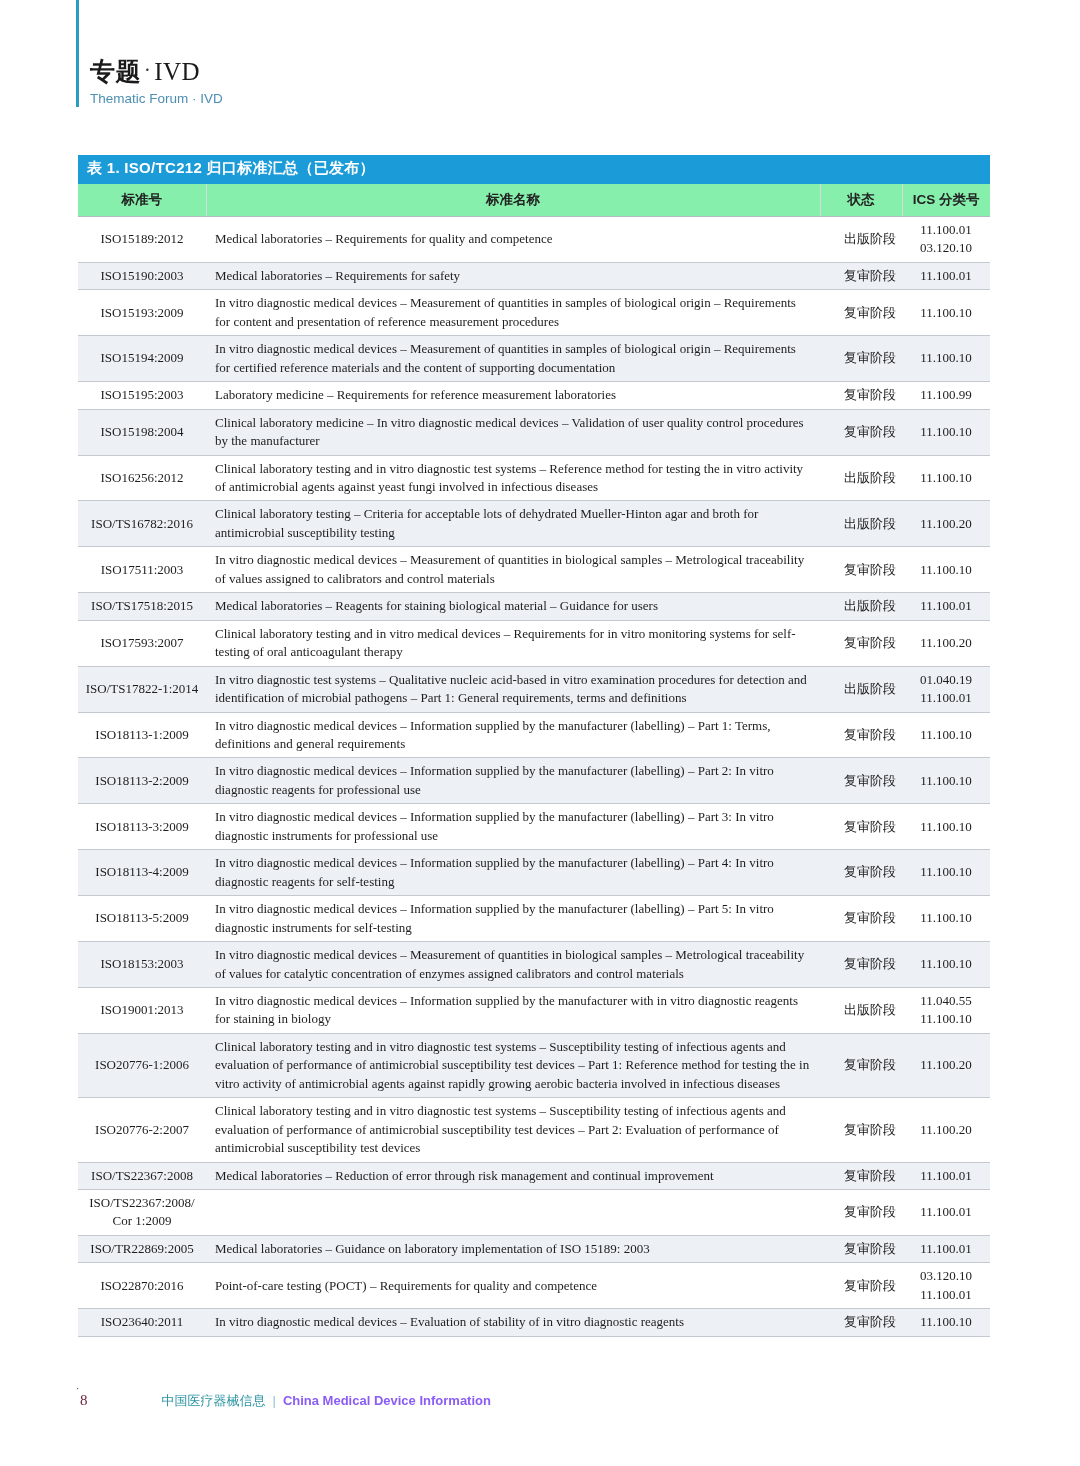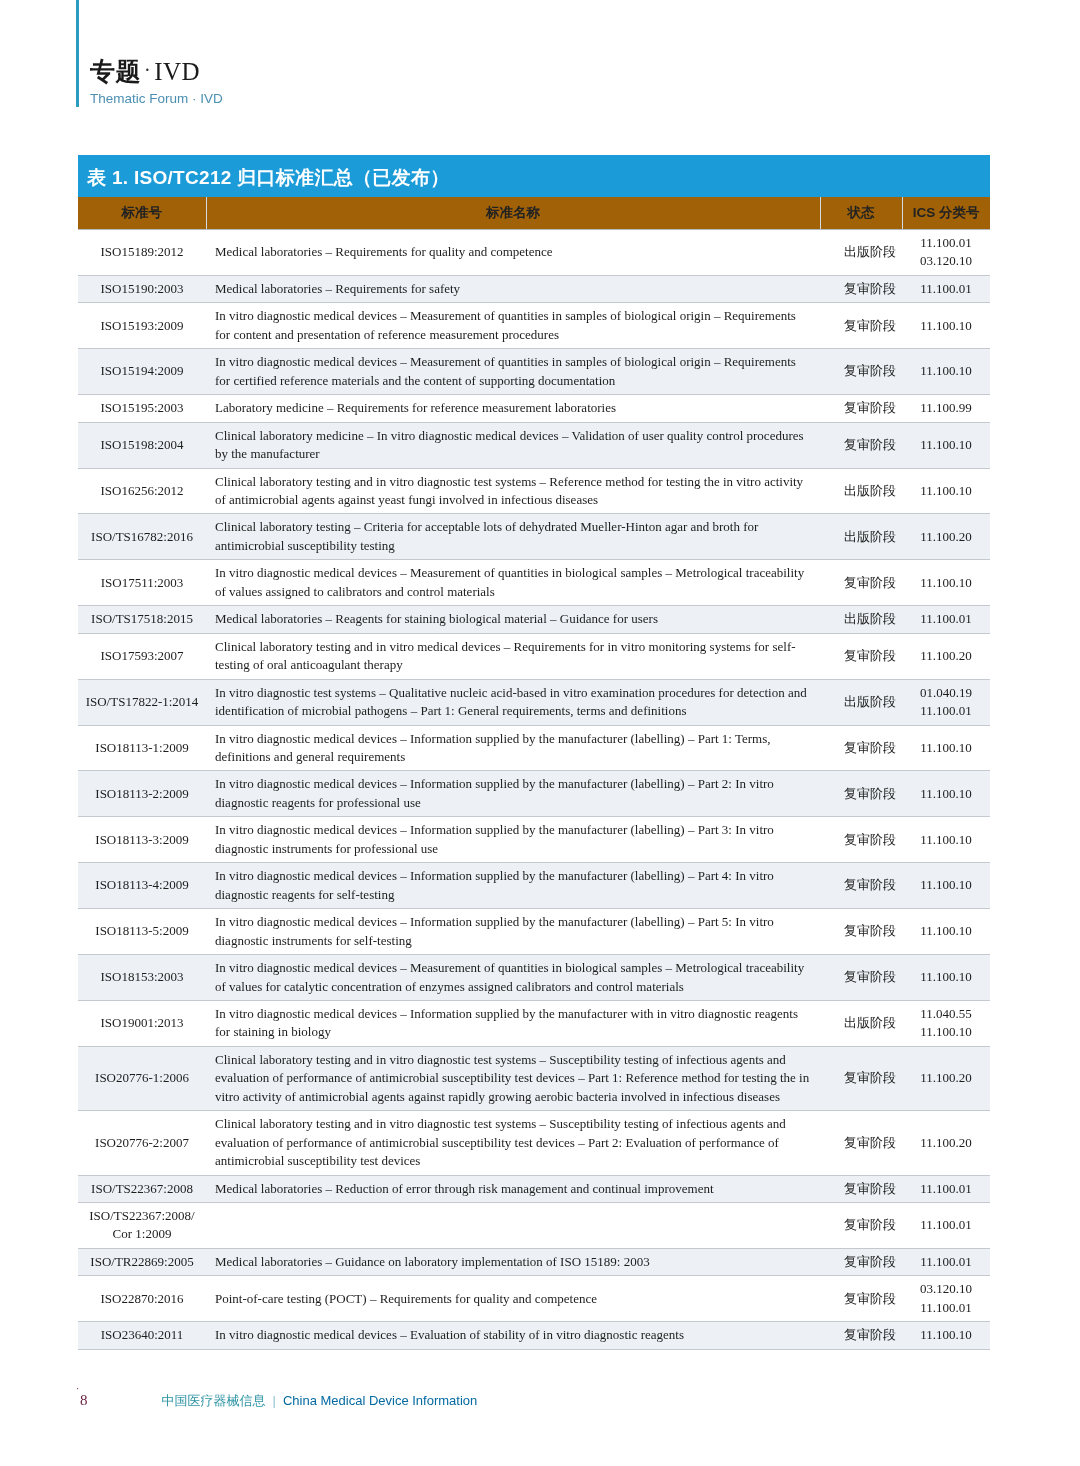--- a/index.html
+++ b/index.html
@@ -14,43 +14,43 @@
   .masthead { position:absolute; left:90px; top:55px; }
   .masthead-title { font-size:25px; color:#1a1a1a; letter-spacing:0.5px; }
   .masthead-title .zh { font-family:"Liberation Sans", sans-serif; font-weight:bold; }
   .masthead-title .dot { font-size:20px; vertical-align:3px; padding:0 3px; color:#333; }
   .masthead-title .en { font-family:"Liberation Serif", serif; font-weight:normal; }
   .masthead-sub { margin-top:3px; font-size:13.5px; color:#4b8fb3; font-family:Liberation Sans, sans-serif; }
 
   
   .table-wrap { position:absolute; left:78px; top:155px; width:912px; }
   .table-title { background:#1b9bd8; color:#ffffff; font-family:"Liberation Sans", sans-serif;
-                 font-weight:bold; font-size:19px; padding:10px 9px 6px 9px; letter-spacing:0.3px; }
+                 font-weight:bold; font-size:15px; padding:4px 9px 6px 9px; letter-spacing:0.3px; }
   table { width:100%; border-collapse:collapse; table-layout:fixed; }
   col.c-id { width:128px; } col.c-name { width:auto; } col.c-status { width:82px; } col.c-ics { width:88px; }
-  thead th { background:#a16207; font-family:"Liberation Sans", sans-serif; font-weight:bold;
+  thead th { background:#86efac; font-family:"Liberation Sans", sans-serif; font-weight:bold;
              font-size:13.5px; color:#222; padding:7px 4px; border-bottom:1px solid #b3bac0; }
   thead th + th { border-left:1px solid #d4dade; }
   tbody td { border-bottom:1px solid #c3c9ce; font-size:13px; color:#1d1d1d;
              line-height:1.42; padding:4px 6px; vertical-align:middle; }
   tbody tr:nth-child(even) { background:#edf1f5; }
   td.id-cell { text-align:center; padding:4px 3px; }
   td.name-cell { text-align:left; padding-left:9px; padding-right:8px; }
   td.status-cell { text-align:right; white-space:nowrap; }
   td.ics-cell { text-align:center; padding:4px 2px; }
 
   
   .footer { position:absolute; left:80px; top:1392px; font-size:13px;
             display:flex; align-items:baseline; }
   .page-num { color:#6b2340; font-size:15px; position:relative; margin-right:26px; }
   .page-num::before { content:"·"; position:absolute; left:-4px; top:-9px; font-size:10px; color:#6b2340; }
   .journal { font-family:"Liberation Sans", sans-serif; }
   .journal .zh { color:#2c93a3;margin-left:48px; }
   .journal .sep { color:#8cc3cf; padding:0 7px; }
-  .journal .en { color:#0369a1; }
+  .journal .en { color:#8b5cf6;font-weight:bold; }
 </style>
 </head>
 <body>
 
 <div class="accent-line"></div>
 
 <div class="masthead">
   <div class="masthead-title">
     <span class="zh">专题</span><span class="dot">·</span><span class="en">IVD</span>
   </div>

